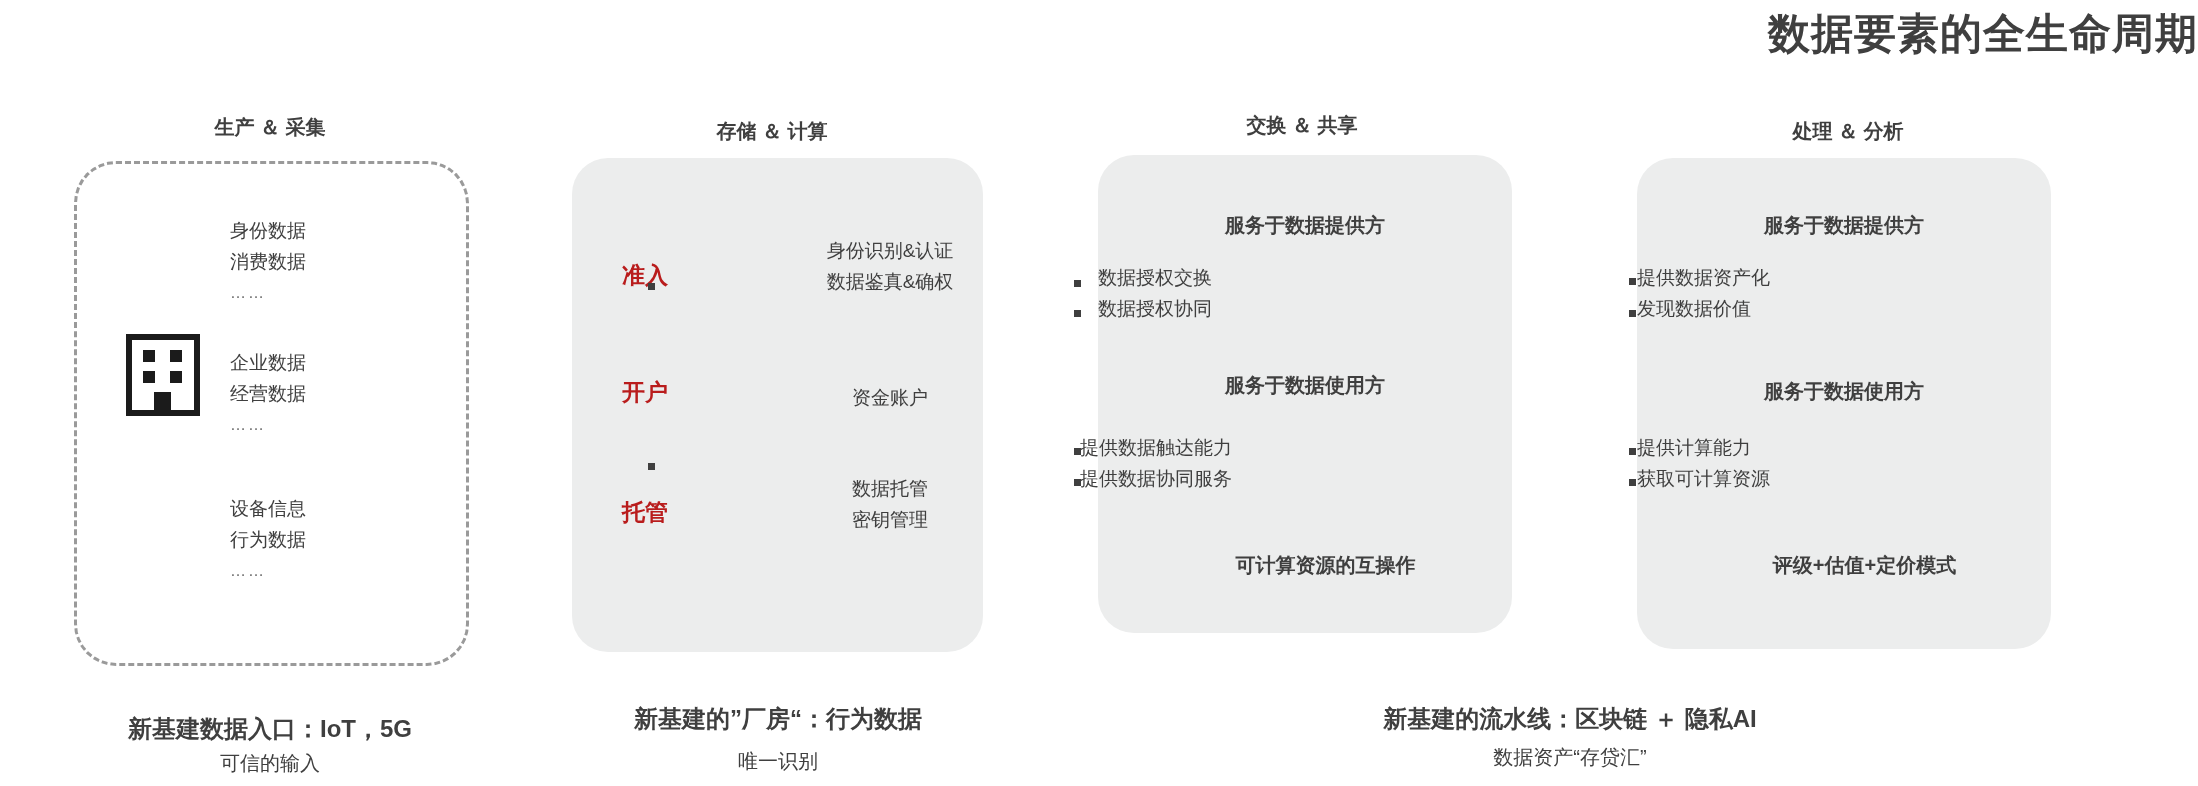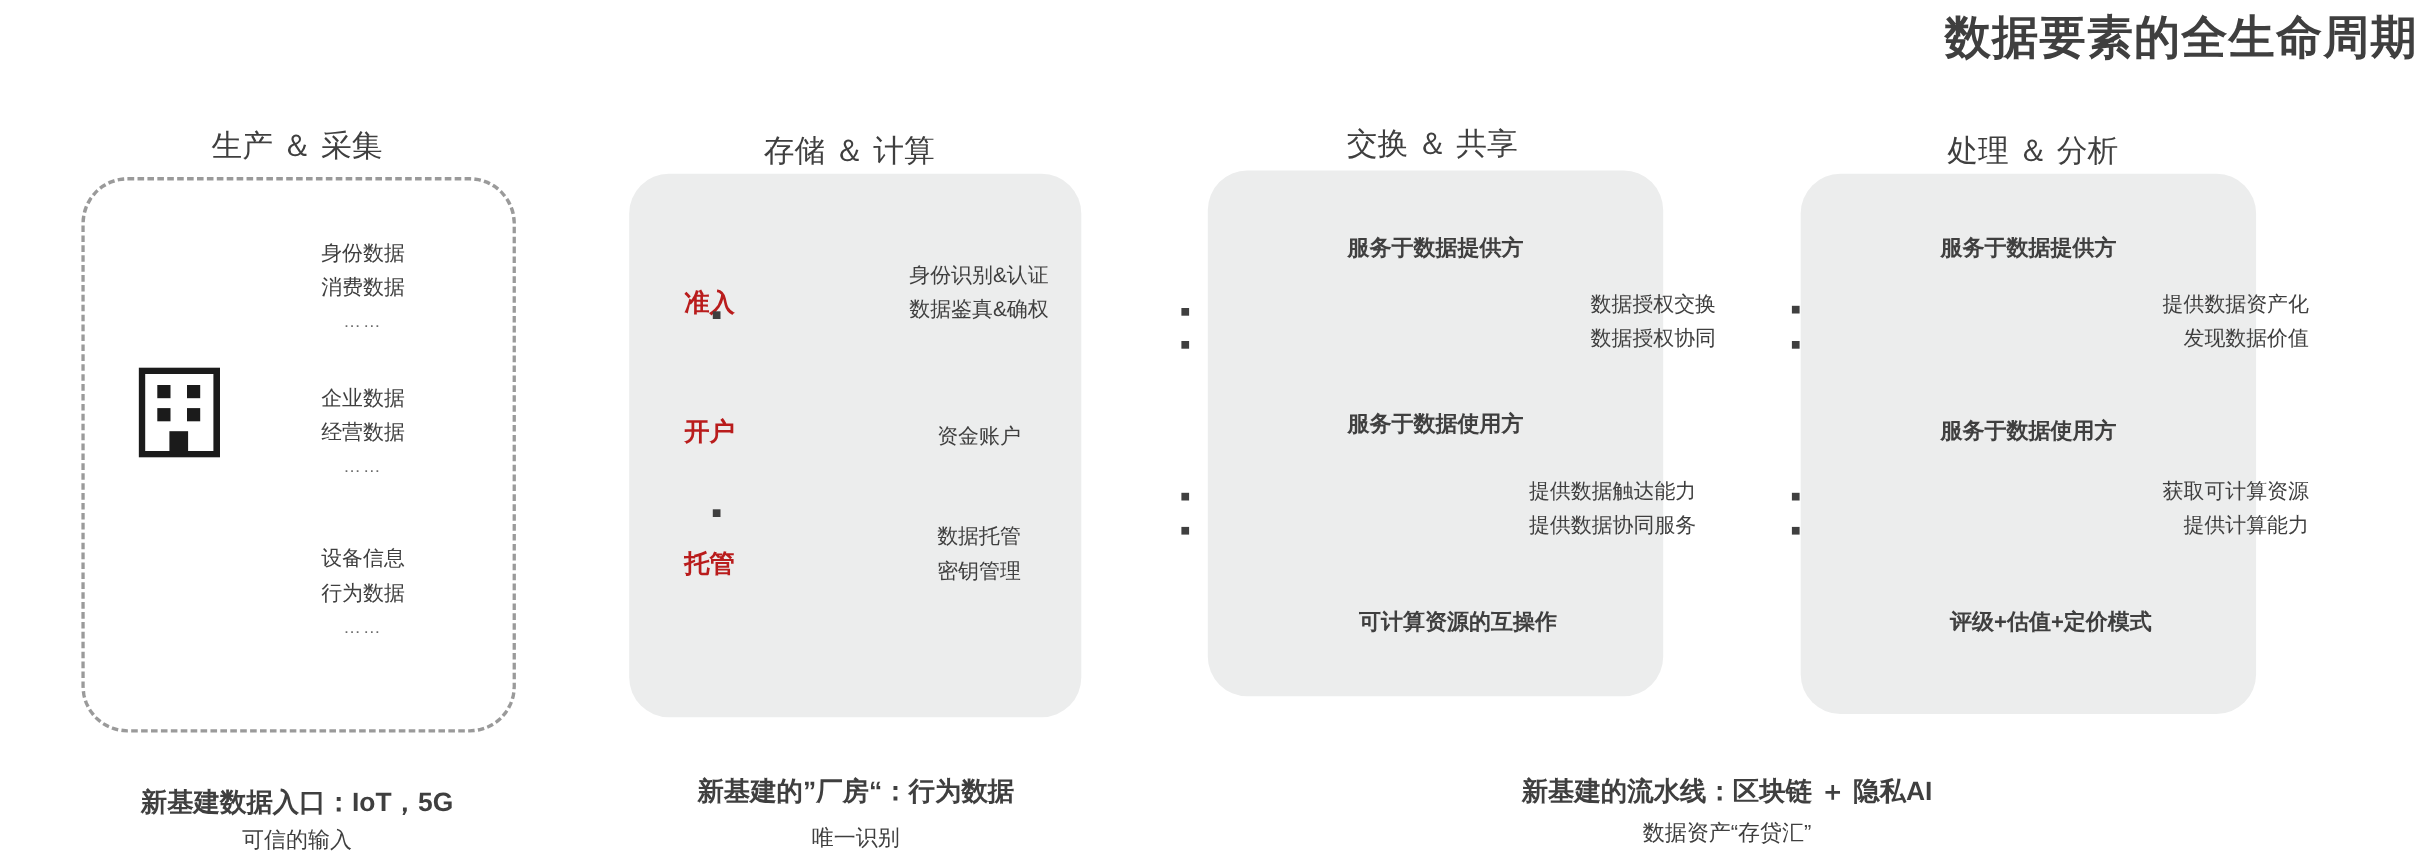--- a/index.html
+++ b/index.html
@@ -25,22 +25,22 @@
     text-align: right;
     font-size: 42px;
     font-weight: bold;
     color: #3f3f3f;
     letter-spacing: 1px;
   }
 
   
   .col-header {
     position: absolute;
-    font-size: 28px;
-    font-weight: normal;
+    font-size: 20px;
+    font-weight: bold;
     color: #3f3f3f;
     text-align: center;
     white-space: nowrap;
   }
   #hdr-0 { left: 70px;   top: 114px; width: 400px; }
   #hdr-1 { left: 572px;  top: 118px; width: 400px; }
   #hdr-2 { left: 1102px; top: 112px; width: 400px; }
   #hdr-3 { left: 1648px; top: 118px; width: 400px; }
 
   
@@ -64,21 +64,21 @@
     position: absolute;
     left: 126px;
     top: 334px;
     width: 74px;
     height: 82px;
   }
   .col1-list {
     position: absolute;
     left: 230px;
     width: 200px;
-    text-align: center;
+    text-align: left;
     font-size: 19px;
     line-height: 31px;
     color: #3f3f3f;
   }
   #c1g0 { top: 215px; }
   #c1g1 { top: 347px; }
   #c1g2 { top: 493px; }
   .dots { letter-spacing: 2px; color: #6b6b6b; font-size: 16px; }
 
   
@@ -122,21 +122,21 @@
     font-weight: bold;
     color: #3f3f3f;
     text-align: center;
     width: 414px;
   }
   .blk-body {
     position: absolute;
     font-size: 19px;
     line-height: 31px;
     color: #3f3f3f;
-    text-align: right;
+    text-align: left;
     width: 462px;
   }
   .blk-foot {
     position: absolute;
     font-size: 20px;
     font-weight: bold;
     color: #3f3f3f;
     text-align: center;
     width: 455px;
   }
@@ -267,22 +267,22 @@
 <div class="tiny-sq" id="sq-c3-2"></div>
 <div class="tiny-sq" id="sq-c3-3"></div>
 
 <div class="blk-head" id="c4h0">服务于数据提供方</div>
 <div class="blk-body" id="c4b0">
   <div>提供数据资产化</div>
   <div>发现数据价值</div>
 </div>
 <div class="blk-head" id="c4h1">服务于数据使用方</div>
 <div class="blk-body" id="c4b1">
+  <div>提供计算能力</div>
   <div>获取可计算资源</div>
-  <div>提供计算能力</div>
 </div>
 <div class="blk-foot" id="c4f">评级+估值+定价模式</div>
 
 <div class="tiny-sq" id="sq-c4-0"></div>
 <div class="tiny-sq" id="sq-c4-1"></div>
 <div class="tiny-sq" id="sq-c4-2"></div>
 <div class="tiny-sq" id="sq-c4-3"></div>
 
 <div class="footer-main" id="f0m">新基建数据入口：IoT，5G</div>
 <div class="footer-sub" id="f0s">可信的输入</div>

